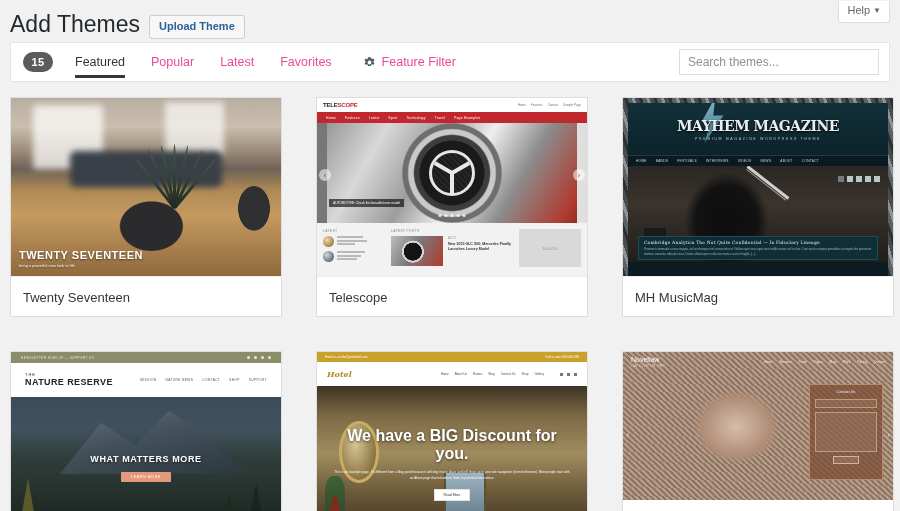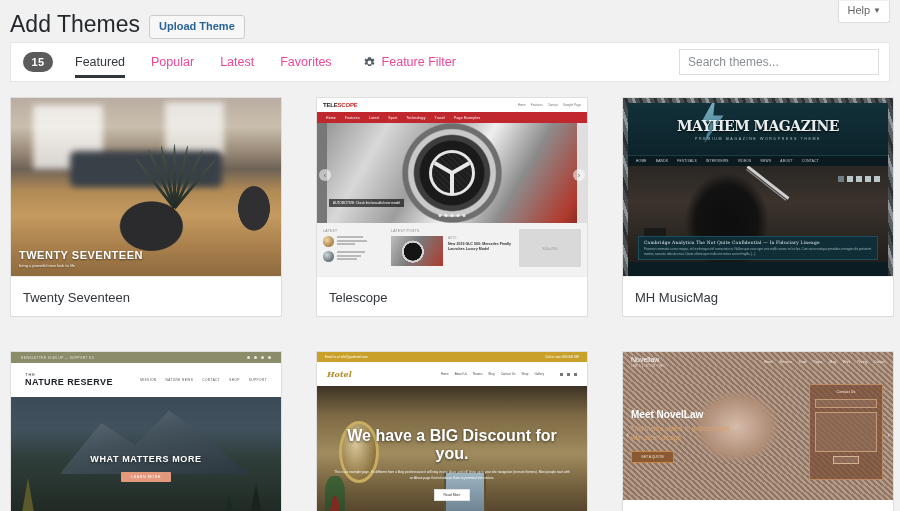--- a/index.html
+++ b/index.html
@@ -764,25 +764,20 @@
             <span>Home</span>
             <span>Services</span>
             <span>Team</span>
             <span>Pages</span>
             <span>Blog</span>
             <span>Work</span>
             <span>Pricing</span>
             <span>Contact</span>
           </div>
         </div>
-        <div class="nl-body">
-          <div class="nl-h">Meet NovelLaw</div>
-          <div class="nl-sub">This theme caters to professionals with clean design</div>
-          <div class="nl-btn">GET A QUOTE</div>
-        </div>
         <div class="nl-form">
           <div class="ft">Contact Us</div>
           <div class="nl-inp"></div>
           <div class="nl-inp tall"></div>
           <div class="nl-sbtn"></div>
         </div>
         <div class="nl-arrow-l">‹</div>
         <div class="nl-arrow-r">›</div>
         <div class="nl-foot">
           

